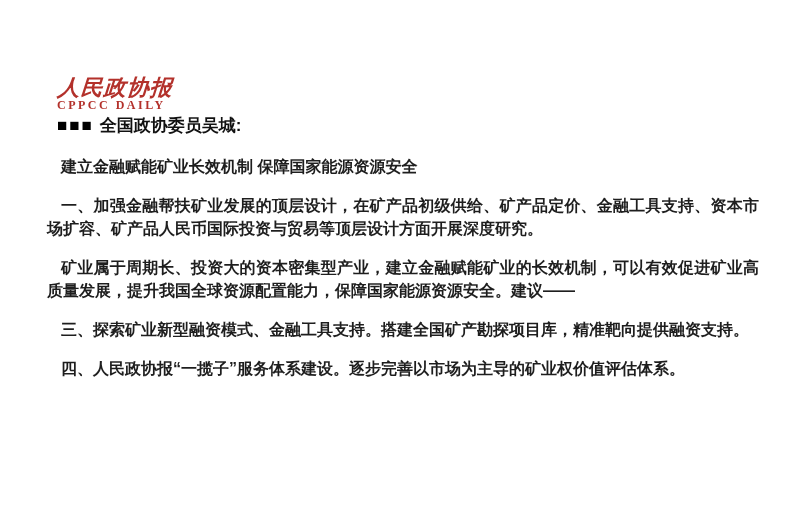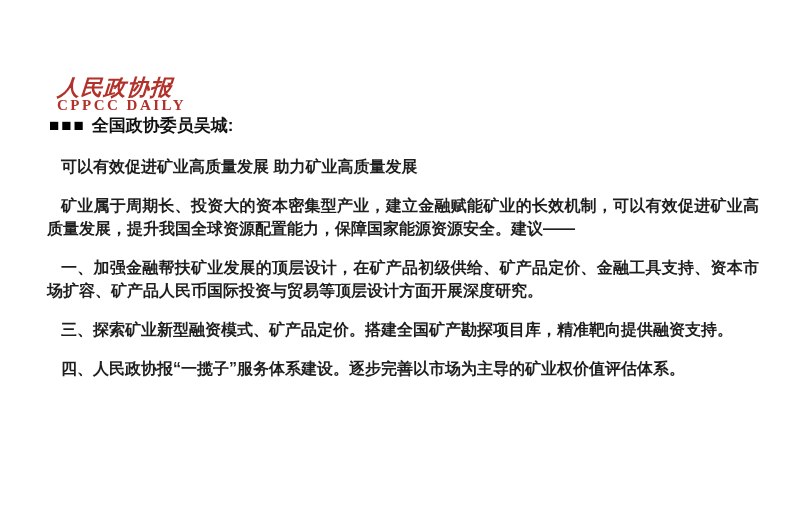--- a/index.html
+++ b/index.html
@@ -34,28 +34,28 @@
     line-height: 26px;
     letter-spacing: 1px;
     color: #b3312b;
     transform: skewX(-4deg);
     transform-origin: left bottom;
   }
   .logo-en {
     display: block;
     font-family: "Liberation Serif", serif;
     font-weight: bold;
-    font-size: 15px;
+    font-size: 12px;
     line-height: 11px;
     letter-spacing: 2.5px;
     color: #b3312b;
   }
   
   .kicker {
-    margin: 3px 0 0 2px;
+    margin: 3px 0 0 10px;
     font-size: 17px;
     line-height: 24px;
     font-weight: bold;
     color: #111111;
     white-space: nowrap;
   }
   .kicker .squares {
     letter-spacing: 2px;
     margin-right: 6px;
     color: #000000;
@@ -89,22 +89,22 @@
 
   <div class="masthead">
     <span class="logo-zh">人民政协报</span>
     <span class="logo-en">CPPCC DAILY</span>
   </div>
 
   <div class="kicker">
     <span class="squares">■■■</span><span>全国政协委员吴城:</span>
   </div>
 
-  <p class="article-title">可以有效促进矿业高质量发展 助力矿业高质量发展</p>
+  <p class="article-title">建立金融赋能矿业长效机制 保障国家能源资源安全</p>
 
   <div class="article-body">
+    <p>一、加强金融帮扶矿业发展的顶层设计，在矿产品初级供给、矿产品定价、金融工具支持、资本市场扩容、矿产品人民币国际投资与贸易等顶层设计方面开展深度研究。</p>
     <p>矿业属于周期长、投资大的资本密集型产业，建立金融赋能矿业的长效机制，可以有效促进矿业高质量发展，提升我国全球资源配置能力，保障国家能源资源安全。建议——</p>
-    <p>一、加强金融帮扶矿业发展的顶层设计，在矿产品初级供给、矿产品定价、金融工具支持、资本市场扩容、矿产品人民币国际投资与贸易等顶层设计方面开展深度研究。</p>
-    <p>三、探索矿业新型融资模式、矿产品定价。搭建全国矿产勘探项目库，精准靶向提供融资支持。</p>
+    <p>三、探索矿业新型融资模式、金融工具支持。搭建全国矿产勘探项目库，精准靶向提供融资支持。</p>
     <p>四、人民政协报“一揽子”服务体系建设。逐步完善以市场为主导的矿业权价值评估体系。</p>
   </div>
 
 </div>
 
 </body></html>

